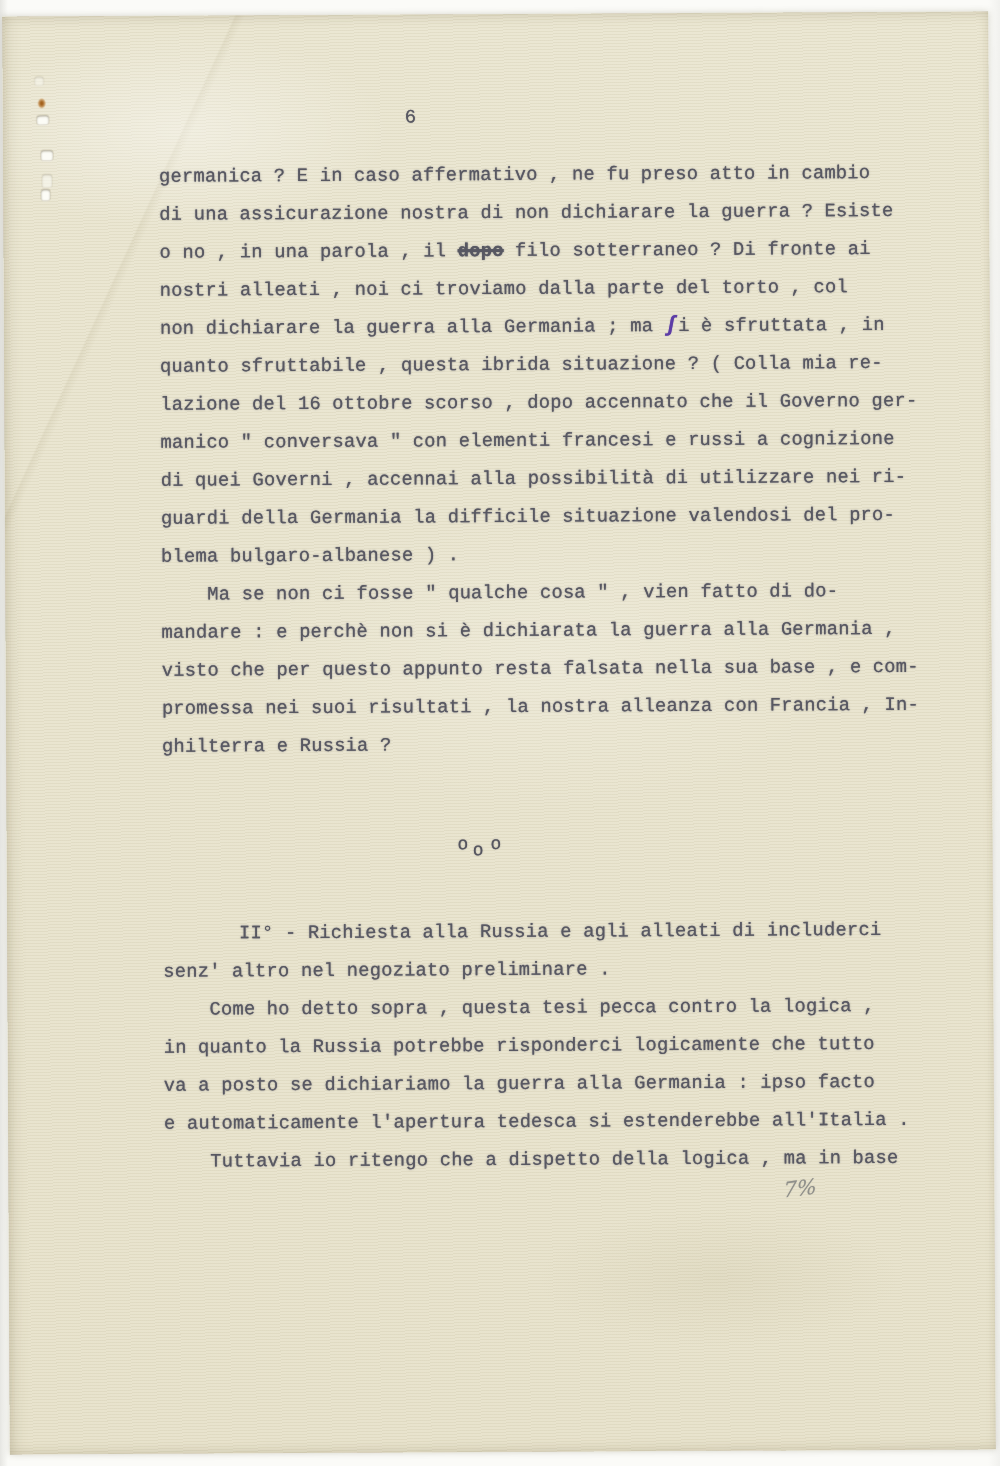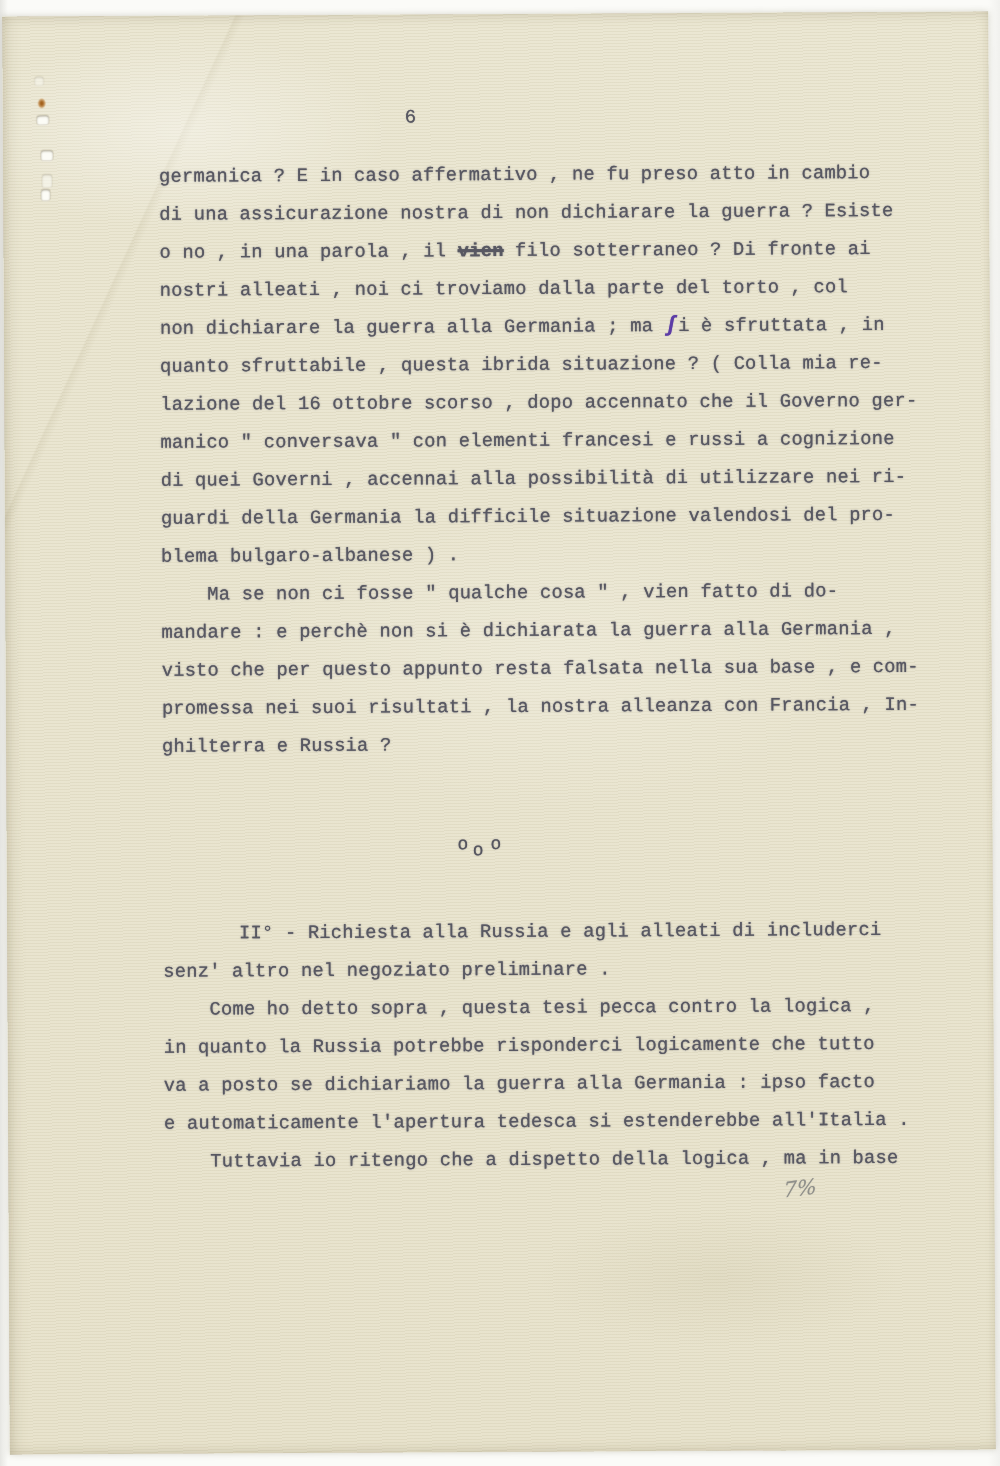--- a/index.html
+++ b/index.html
@@ -74,21 +74,21 @@
   <span class="hole hole-2"></span>
   <span class="hole hole-3"></span>
   <span class="hole hole-4"></span>
   <span class="hole hole-5"></span>
 
   <div class="page-number">6</div>
 
   <div class="block1 ink">
       <div class="line"><span>germanica ? E in caso affermativo , ne fu preso atto in cambio</span></div>
       <div class="line"><span>di una assicurazione nostra di non dichiarare la guerra ? Esiste</span></div>
-      <div class="line"><span>o no , in una parola , il </span><span class="strikethrough">vien</span><span> filo sotterraneo ? Di fronte ai</span></div>
+      <div class="line"><span>o no , in una parola , il </span><span class="strikethrough">dopo</span><span> filo sotterraneo ? Di fronte ai</span></div>
       <div class="line"><span>nostri alleati , noi ci troviamo dalla parte del torto , col</span></div>
       <div class="line"><span>non dichiarare la guerra alla Germania ; ma </span><span class="purple-ink">ʃ</span><span>i è sfruttata , in</span></div>
       <div class="line"><span>quanto sfruttabile , questa ibrida situazione ? ( Colla mia re-</span></div>
       <div class="line"><span>lazione del 16 ottobre scorso , dopo accennato che il Governo ger-</span></div>
       <div class="line"><span>manico " conversava " con elementi francesi e russi a cognizione</span></div>
       <div class="line"><span>di quei Governi , accennai alla possibilità di utilizzare nei ri-</span></div>
       <div class="line"><span>guardi della Germania la difficile situazione valendosi del pro-</span></div>
       <div class="line"><span>blema bulgaro-albanese ) .</span></div>
       <div class="line ind1"><span>Ma se non ci fosse " qualche cosa " , vien fatto di do-</span></div>
       <div class="line"><span>mandare : e perchè non si è dichiarata la guerra alla Germania ,</span></div>

